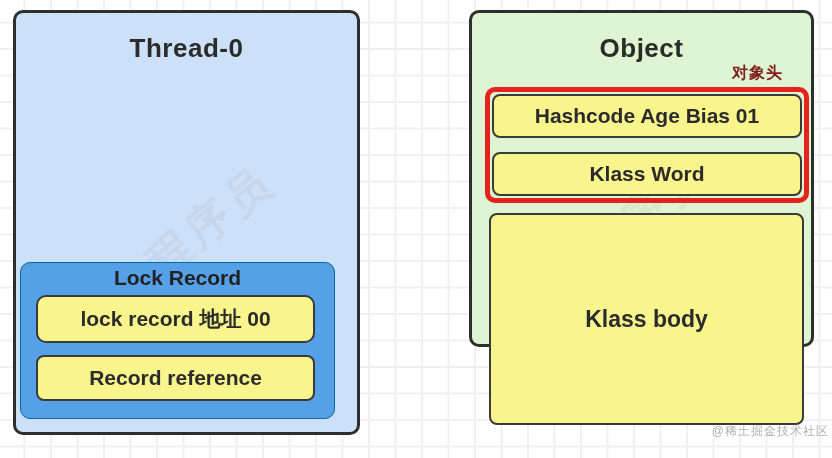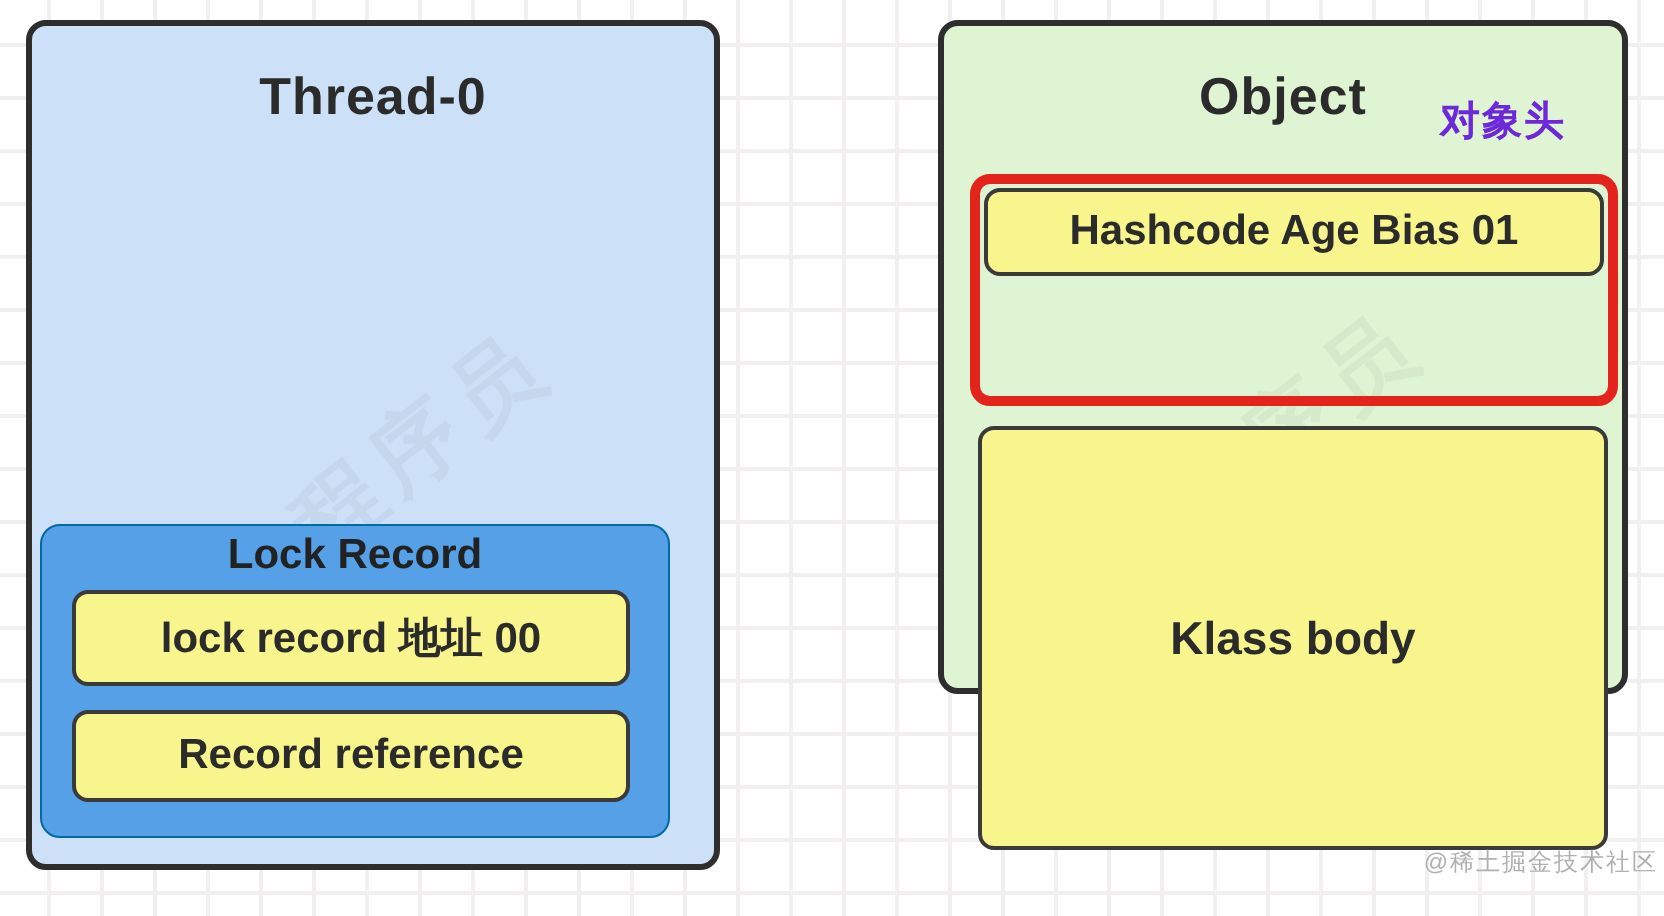--- a/index.html
+++ b/index.html
@@ -55,29 +55,29 @@
     background:#f8f58d;
     border:2.5px solid #3a3a3a;
     border-radius:8px;
     box-sizing:border-box;
     display:flex; align-items:center; justify-content:center;
     font-size:21px; font-weight:bold;
     color:#2b2b2b;
     text-align:center;
   }
   .lr-field1{
-    position:absolute; left:15px; top:32px; width:279px; height:48px;
+    position:absolute; left:15px; top:32px; width:279px; height:48px;border-radius:10px;
   }
   .lr-field2{
     position:absolute; left:15px; top:92px; width:279px; height:46px;
   }
   .header-label{
-    position:absolute; right:28px; top:34px;
-    font-size:20px; font-weight:600;
-    color:#6d28d9;
+    position:absolute; right:28px; top:50px;
+    font-size:16px; font-weight:600;
+    color:#7f1d1d;
     letter-spacing:1px;
   }
   .red-highlight{
     position:absolute;
     left:13px; top:74px; width:324px; height:116px;
     border:5px solid #e3231c;
     border-radius:10px;
     box-sizing:border-box;
     padding:2px;
     display:flex; flex-direction:column; justify-content:space-between;
@@ -125,19 +125,20 @@
       <div class="field lr-field2">Record reference</div>
     </div>
   </div>
 
   <div class="box object-box">
     <div class="box-title">Object</div>
     <div class="header-label">对象头</div>
     <div class="watermark-center wm-right">黑马程序员</div>
     <div class="red-highlight">
       <div class="field hdr-field">Hashcode Age Bias 01</div>
+      <div class="field hdr-field">Klass Word</div>
     </div>
     <div class="field object-body">Klass body</div>
   </div>
 
   <div class="corner-watermark">@稀土掘金技术社区</div>
 
 </div>
 
 </body></html>

